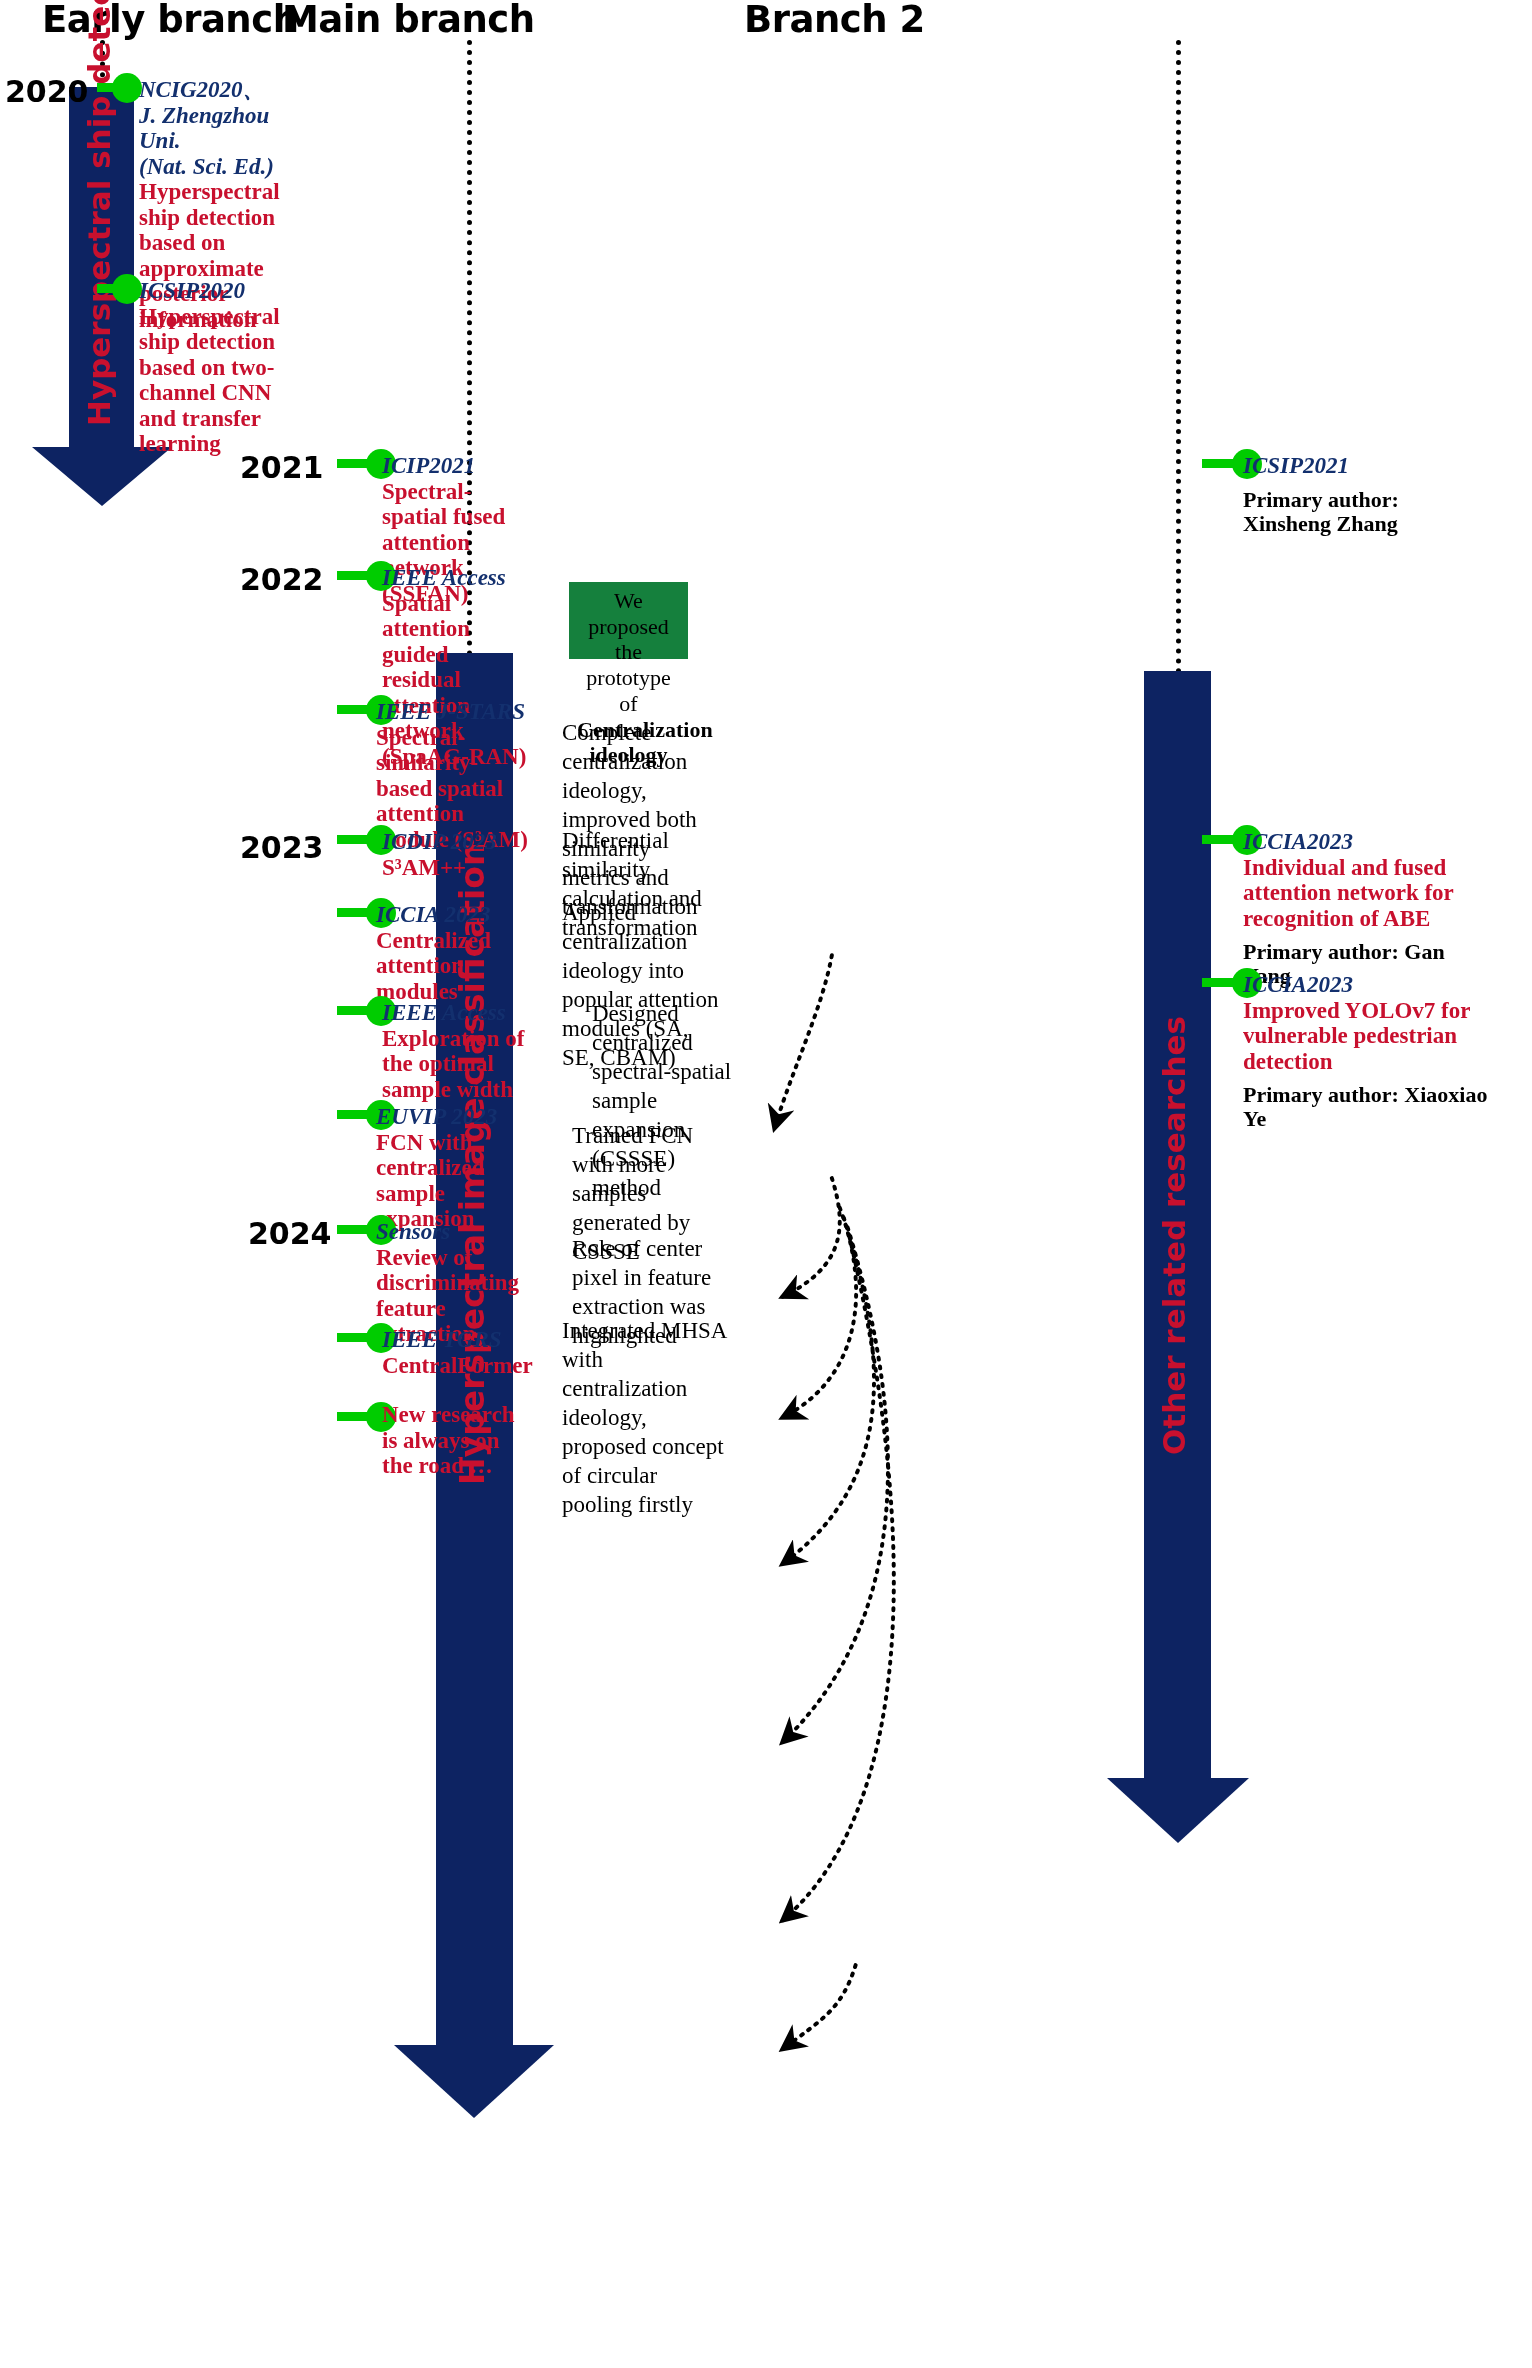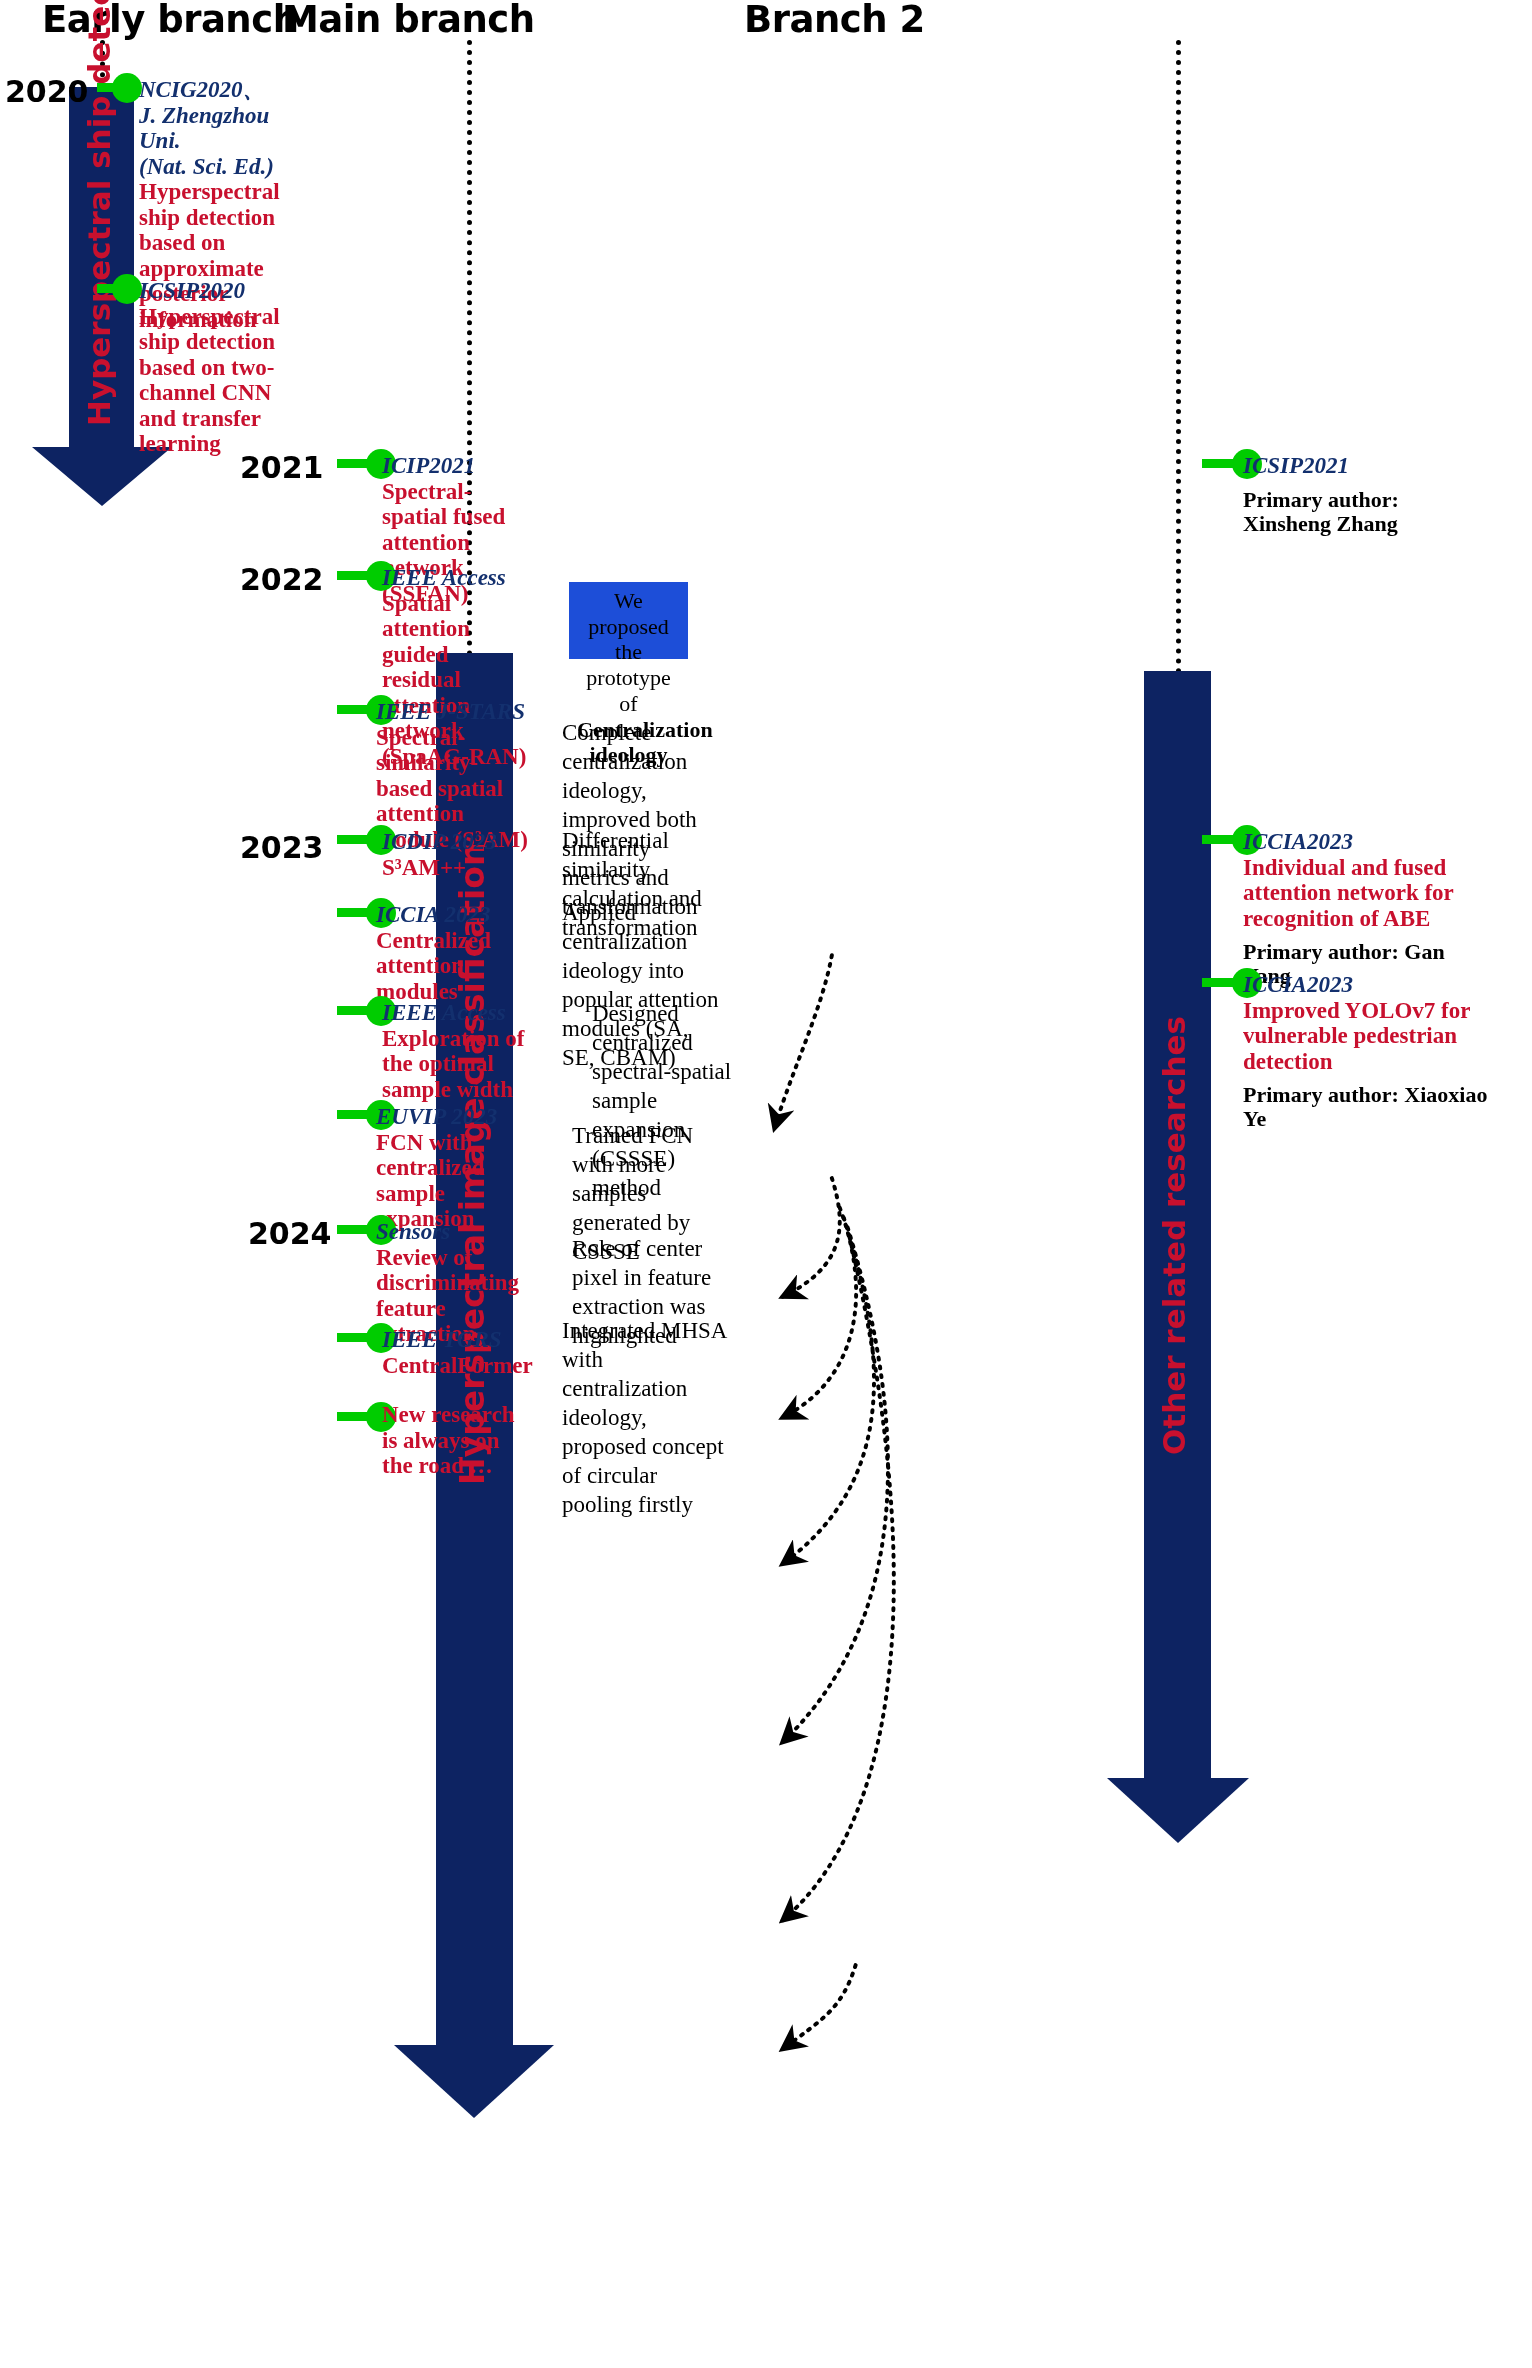--- a/index.html
+++ b/index.html
@@ -30,21 +30,21 @@
   .stem{position:absolute;height:9px;background:#00cc00;}
   .dot{position:absolute;width:30px;height:30px;border-radius:50%;background:#00cc00;}
 
   
   .entry{position:absolute;line-height:1.11;}
   .venue{display:block;font-style:italic;font-weight:bold;font-size:23px;color:#13306e;}
   .title{display:block;font-weight:bold;font-size:23px;color:#c8102e;}
   .author{display:block;font-weight:bold;font-size:22px;color:#000000;margin-top:9px;}
 
   
-  .callout{position:absolute;background:#1d4ed8;color:#000000;text-align:center;
+  .callout{position:absolute;background:#15803d;color:#000000;text-align:center;
            font-size:22px;line-height:1.17;padding:6px 8px;box-sizing:border-box;}
   .callout b{font-weight:bold;}
 
   
   .note{position:absolute;font-size:23px;color:#000000;line-height:1.26;text-align:left;}
 
   svg.overlay{position:absolute;left:0;top:0;width:1533px;height:2368px;
               pointer-events:none;}
 </style>
 </head>

